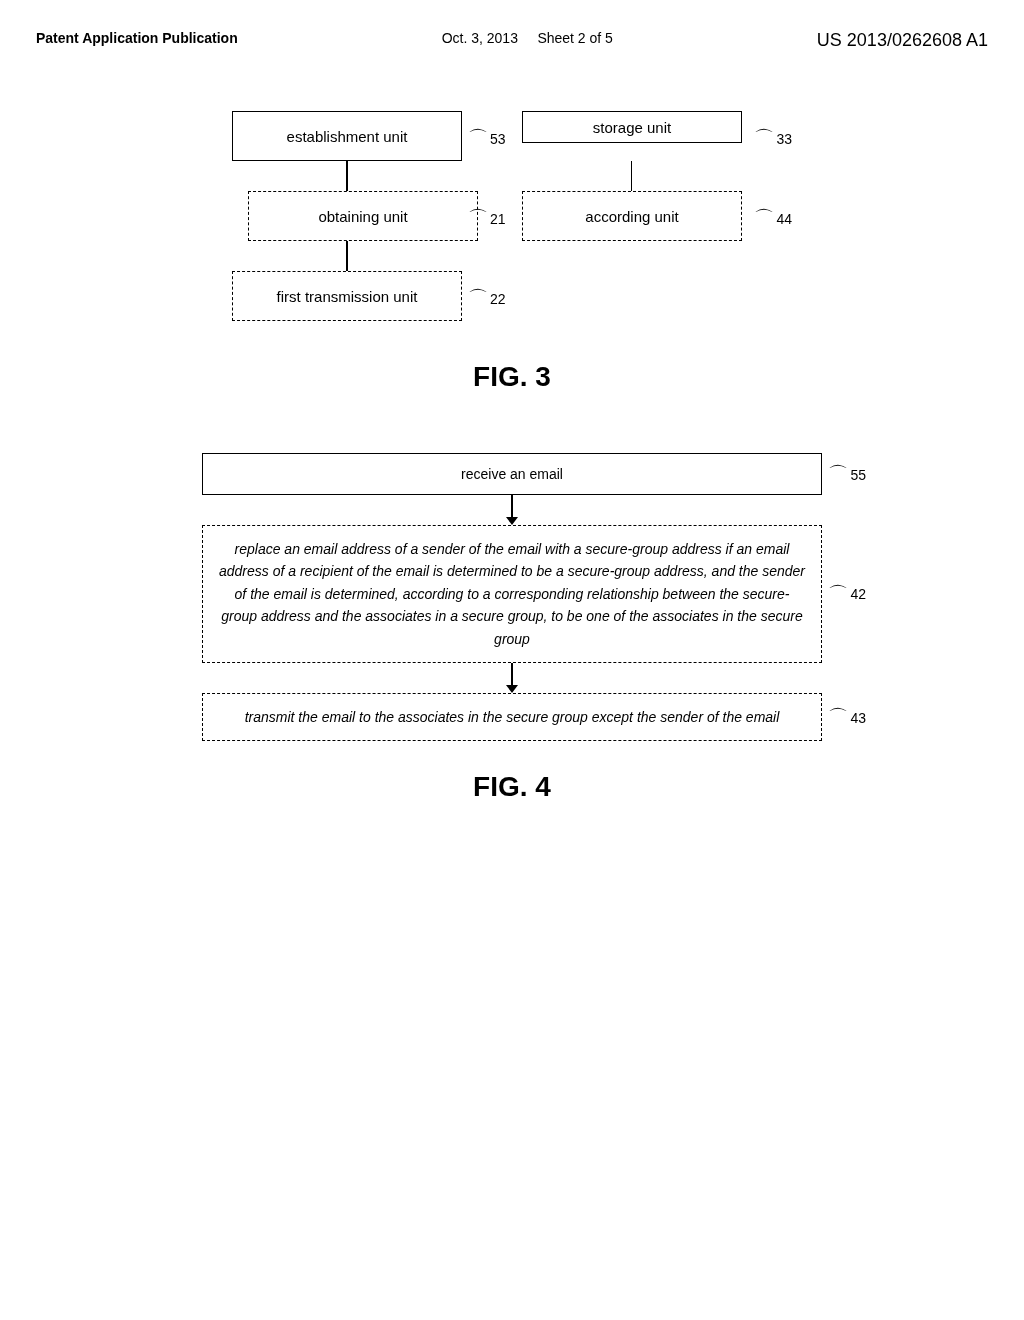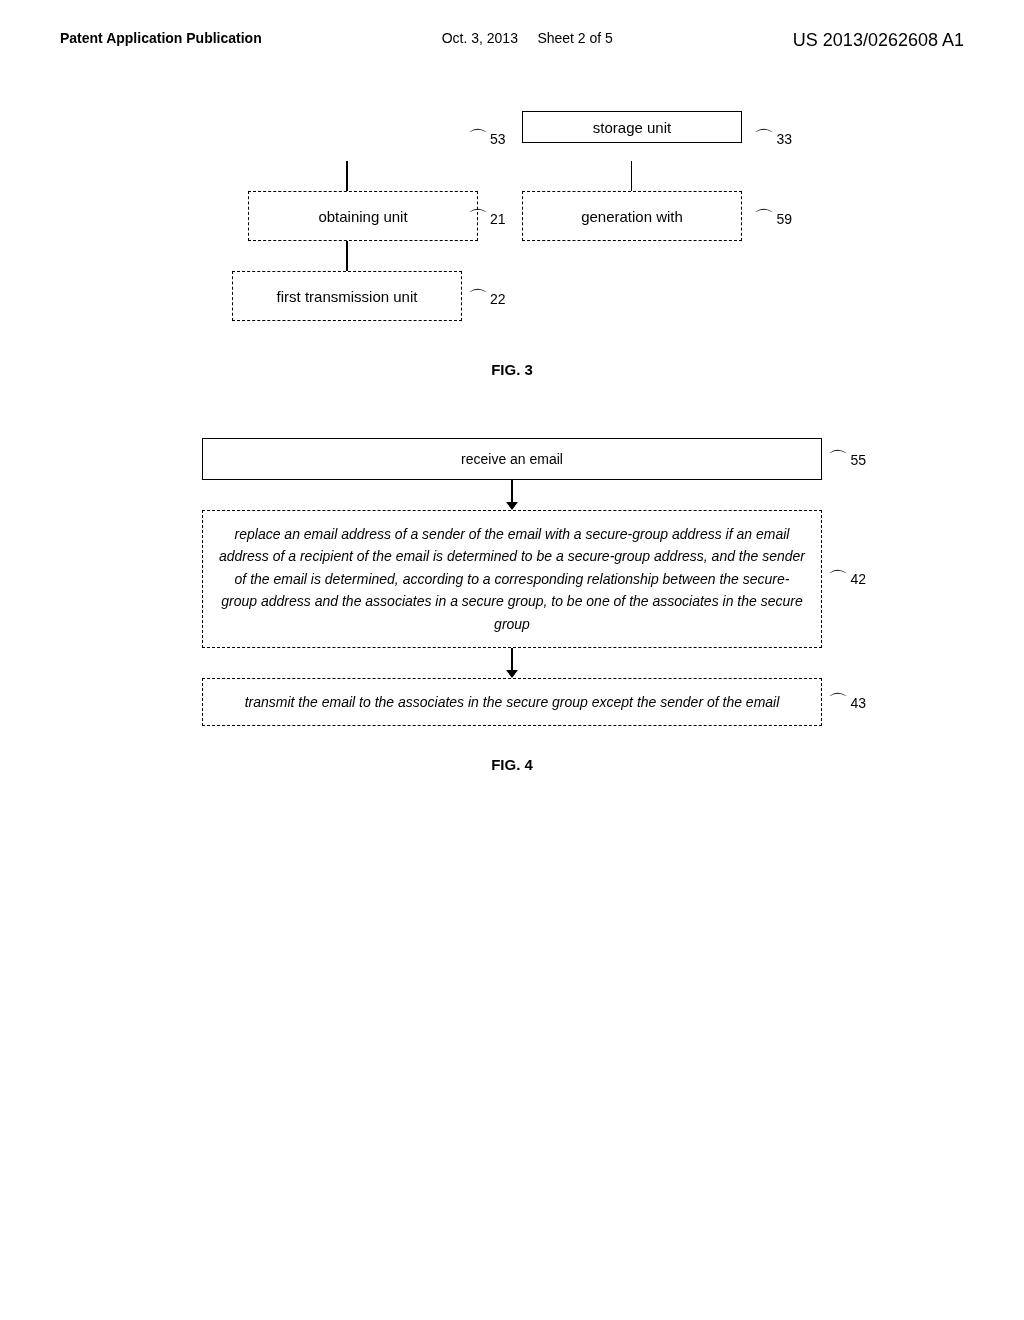--- a/index.html
+++ b/index.html
@@ -9,21 +9,21 @@
       width: 1024px;
       min-height: 1320px;
       position: relative;
       color: #000000;
     }
 
     .page {
       width: 1024px;
       min-height: 1320px;
       background: #ffffff;
-      padding: 30px 60px;
+      padding: 30px 36px;
       position: relative;
     }
 
     
     .header {
       display: flex;
       justify-content: space-between;
       align-items: flex-start;
       margin-bottom: 60px;
       font-size: 14px;
@@ -62,21 +62,21 @@
       font-family: Arial, sans-serif;
       background: #ffffff;
       position: relative;
     }
 
     .box-dashed {
       border: 1.5px dashed #000;
     }
 
     .fig-label {
-      font-size: 15px;
+      font-size: 28px;
       font-family: Arial, sans-serif;
       font-weight: bold;
       text-align: center;
       margin-top: 20px;
     }
 
     
     .fig4-section {
       display: flex;
       flex-direction: column;
@@ -158,20 +158,23 @@
       <span>Sheet 2 of 5</span>
     </div>
     <div class="header-right">
       <span>US 2013/0262608 A1</span>
     </div>
   </div>
 
   <div class="fig3-section">
     <div style="position: relative; width: 560px; height: 220px; margin-bottom: 10px;">
 
+      <div style="position: absolute; left: 0; top: 0; width: 230px; height: 50px;" class="box">
+        <span>establishment unit</span>
+      </div>
 
       <div style="position: absolute; left: 236px; top: 14px; font-size: 14px; font-family: Arial, sans-serif; display:flex; align-items:center;">
         <span style="font-size:20px; transform: scaleX(-1); display:inline-block; margin-right:2px;">⌒</span>
         <span>53</span>
       </div>
 
       <div style="position: absolute; left: 114px; top: 50px; width: 1.5px; height: 30px; background: #000;"></div>
 
       <div style="position: absolute; left: 16px; top: 80px; width: 230px; height: 50px;" class="box box-dashed">
         <span>obtaining unit</span>
@@ -198,26 +201,26 @@
       </div>
 
       <div style="position: absolute; right: 0px; top: 14px; font-size: 14px; font-family: Arial, sans-serif; display:flex; align-items:center;">
         <span style="font-size:20px; transform: scaleX(-1); display:inline-block; margin-right:2px;">⌒</span>
         <span>33</span>
       </div>
 
       <div style="position: absolute; right: 160px; top: 50px; width: 1.5px; height: 30px; background: #000;"></div>
 
       <div style="position: absolute; right: 50px; top: 80px; width: 220px; height: 50px;" class="box box-dashed">
-        <span>generation with</span>
+        <span>according unit</span>
       </div>
 
       <div style="position: absolute; right: 0px; top: 94px; font-size: 14px; font-family: Arial, sans-serif; display:flex; align-items:center;">
         <span style="font-size:20px; transform: scaleX(-1); display:inline-block; margin-right:2px;">⌒</span>
-        <span>59</span>
+        <span>44</span>
       </div>
 
     </div>
 
     <div class="fig-label">FIG.  3</div>
   </div>
 
   <div class="fig4-section">
 
     <div class="fig4-wrapper">

